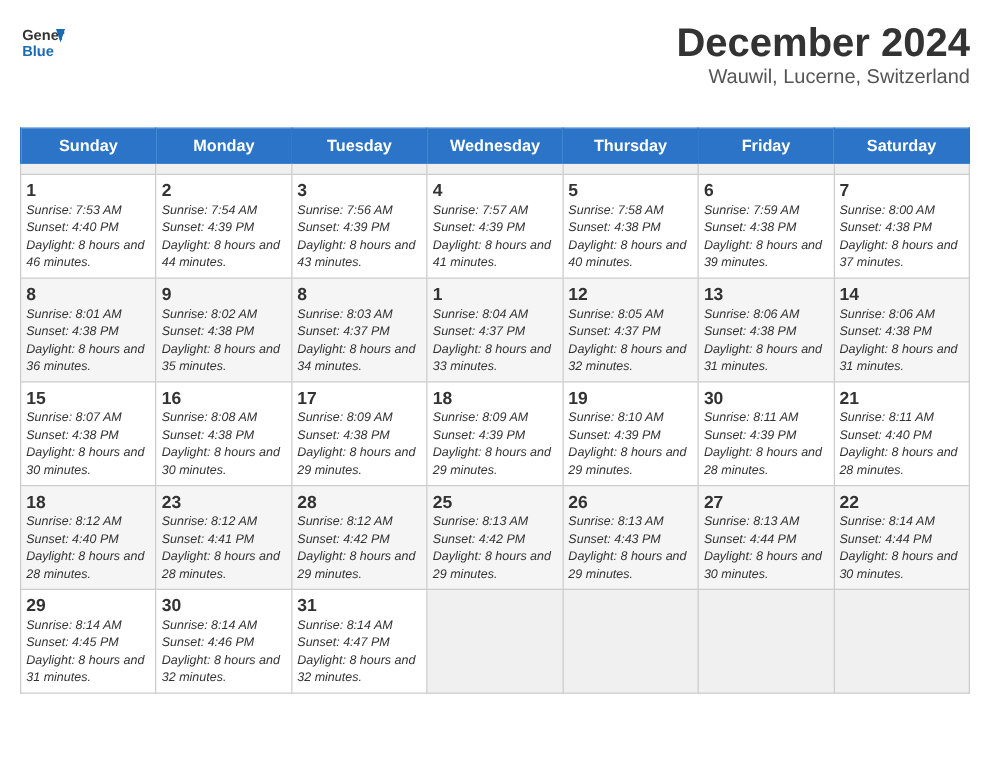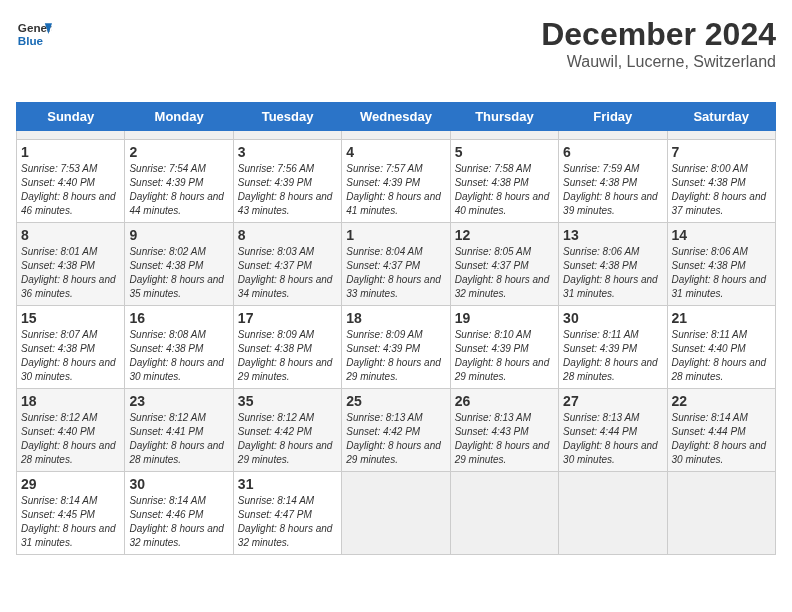--- a/index.html
+++ b/index.html
@@ -146,21 +146,21 @@
         <td><span class="day-num">16</span><span class="day-info">Sunrise: 8:08 AM<br>Sunset: 4:38 PM<br>Daylight: 8 hours and 30 minutes.</span></td>
         <td><span class="day-num">17</span><span class="day-info">Sunrise: 8:09 AM<br>Sunset: 4:38 PM<br>Daylight: 8 hours and 29 minutes.</span></td>
         <td><span class="day-num">18</span><span class="day-info">Sunrise: 8:09 AM<br>Sunset: 4:39 PM<br>Daylight: 8 hours and 29 minutes.</span></td>
         <td><span class="day-num">19</span><span class="day-info">Sunrise: 8:10 AM<br>Sunset: 4:39 PM<br>Daylight: 8 hours and 29 minutes.</span></td>
         <td><span class="day-num">30</span><span class="day-info">Sunrise: 8:11 AM<br>Sunset: 4:39 PM<br>Daylight: 8 hours and 28 minutes.</span></td>
         <td><span class="day-num">21</span><span class="day-info">Sunrise: 8:11 AM<br>Sunset: 4:40 PM<br>Daylight: 8 hours and 28 minutes.</span></td>
       </tr>
       <tr>
         <td><span class="day-num">18</span><span class="day-info">Sunrise: 8:12 AM<br>Sunset: 4:40 PM<br>Daylight: 8 hours and 28 minutes.</span></td>
         <td><span class="day-num">23</span><span class="day-info">Sunrise: 8:12 AM<br>Sunset: 4:41 PM<br>Daylight: 8 hours and 28 minutes.</span></td>
-        <td><span class="day-num">35</span><span class="day-info">Sunrise: 8:12 AM<br>Sunset: 4:42 PM<br>Daylight: 8 hours and 29 minutes.</span></td>
+        <td><span class="day-num">28</span><span class="day-info">Sunrise: 8:12 AM<br>Sunset: 4:42 PM<br>Daylight: 8 hours and 29 minutes.</span></td>
         <td><span class="day-num">25</span><span class="day-info">Sunrise: 8:13 AM<br>Sunset: 4:42 PM<br>Daylight: 8 hours and 29 minutes.</span></td>
         <td><span class="day-num">26</span><span class="day-info">Sunrise: 8:13 AM<br>Sunset: 4:43 PM<br>Daylight: 8 hours and 29 minutes.</span></td>
         <td><span class="day-num">27</span><span class="day-info">Sunrise: 8:13 AM<br>Sunset: 4:44 PM<br>Daylight: 8 hours and 30 minutes.</span></td>
         <td><span class="day-num">22</span><span class="day-info">Sunrise: 8:14 AM<br>Sunset: 4:44 PM<br>Daylight: 8 hours and 30 minutes.</span></td>
       </tr>
       <tr>
         <td><span class="day-num">29</span><span class="day-info">Sunrise: 8:14 AM<br>Sunset: 4:45 PM<br>Daylight: 8 hours and 31 minutes.</span></td>
         <td><span class="day-num">30</span><span class="day-info">Sunrise: 8:14 AM<br>Sunset: 4:46 PM<br>Daylight: 8 hours and 32 minutes.</span></td>
         <td><span class="day-num">31</span><span class="day-info">Sunrise: 8:14 AM<br>Sunset: 4:47 PM<br>Daylight: 8 hours and 32 minutes.</span></td>
         <td class="empty-cell"></td>

